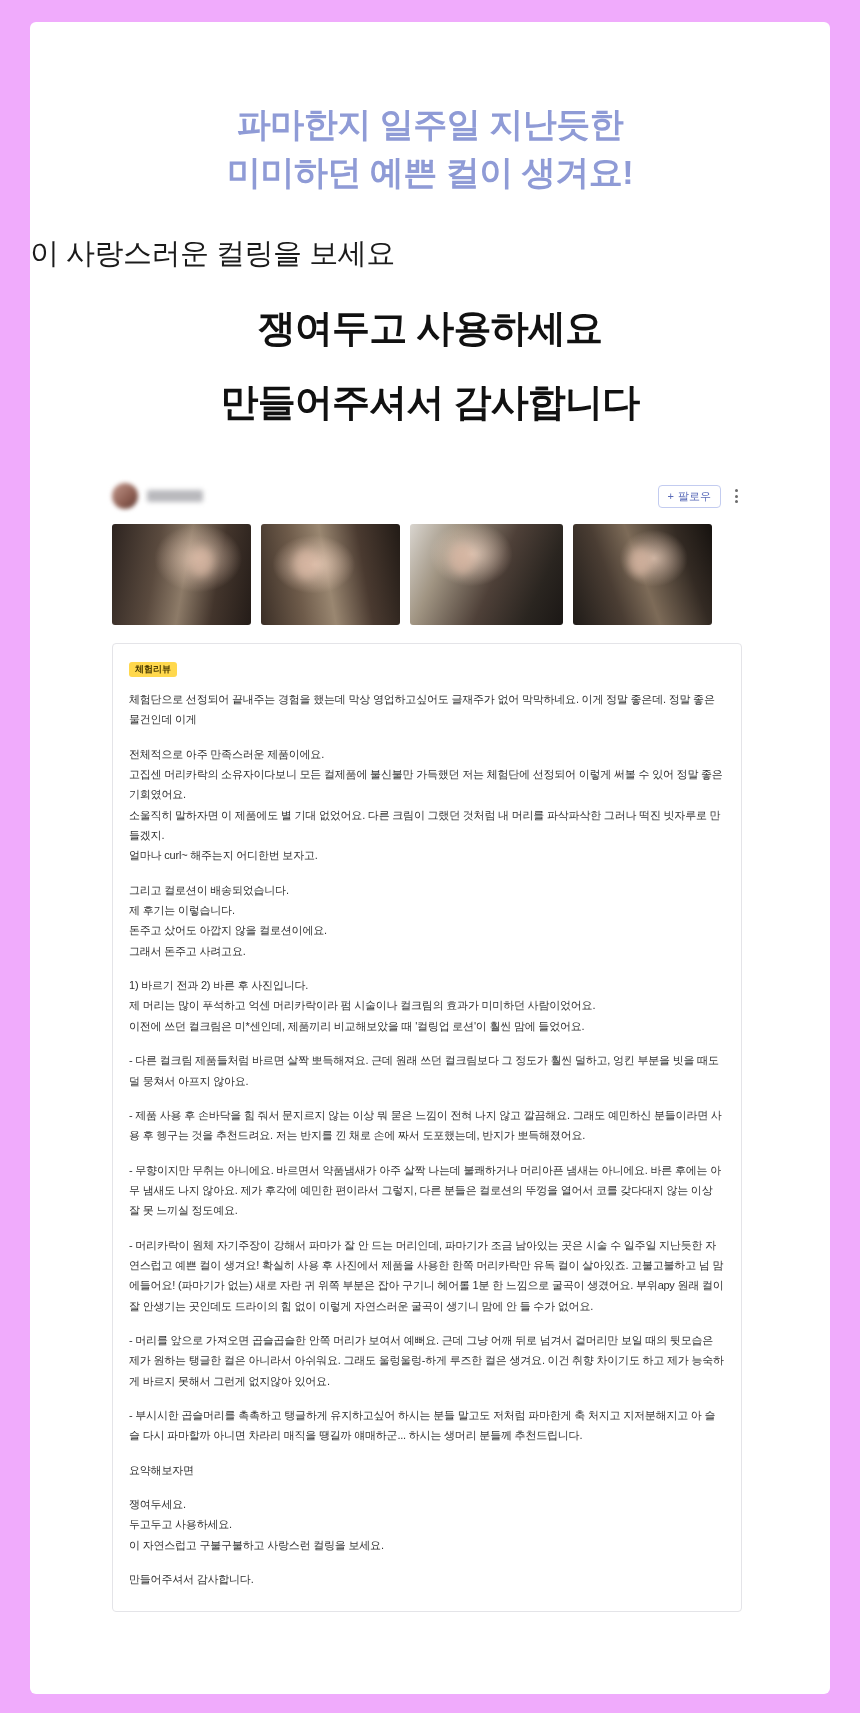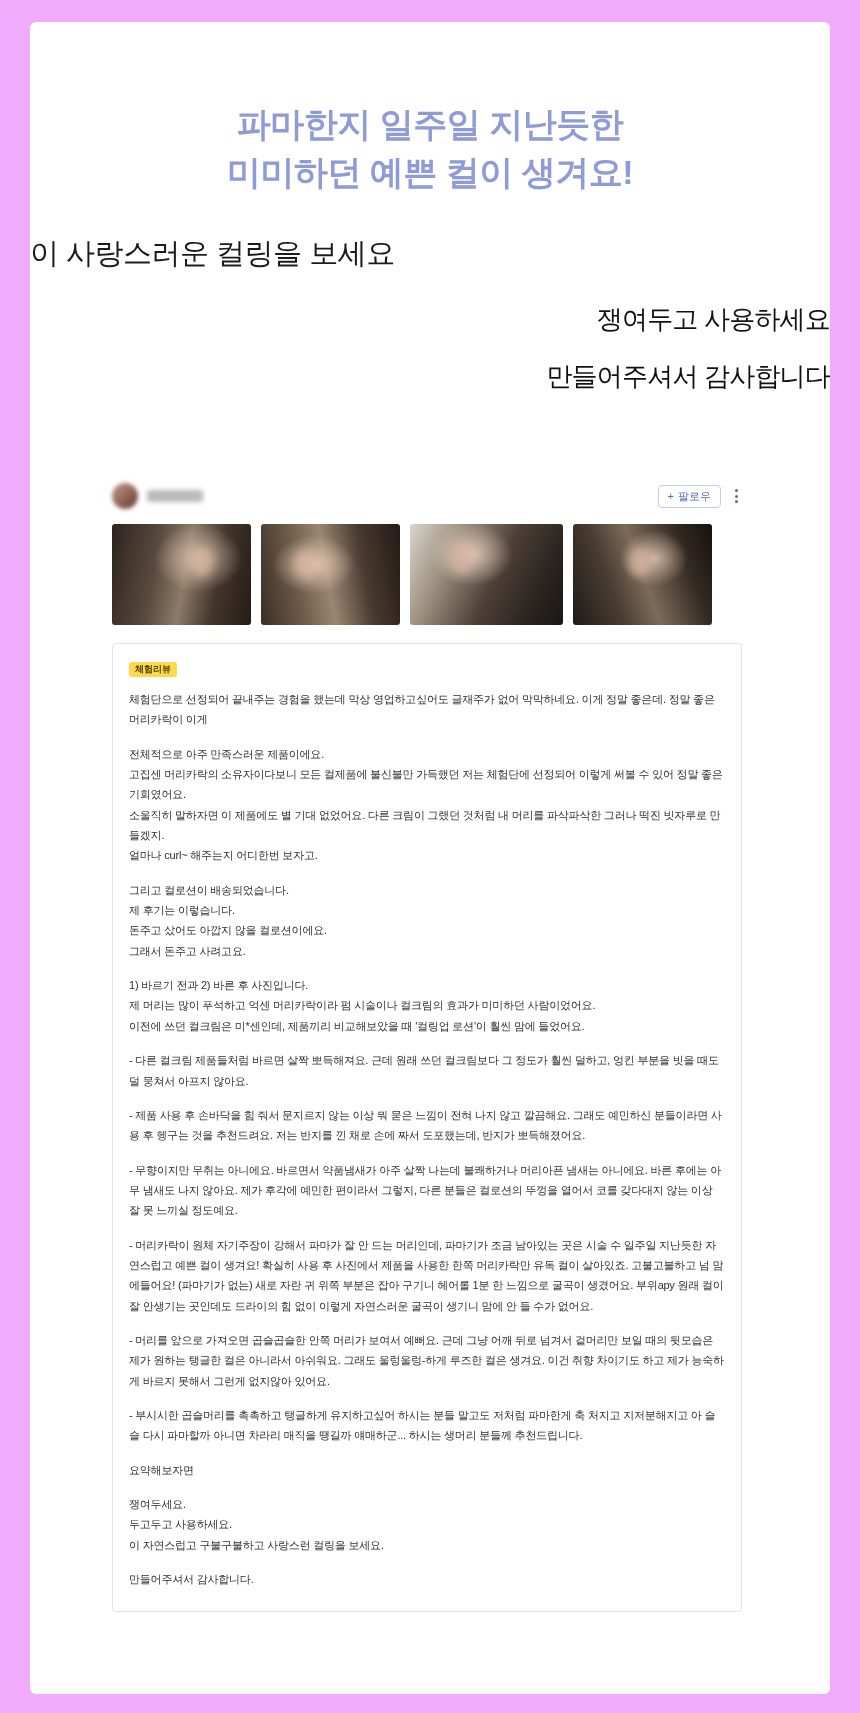--- a/index.html
+++ b/index.html
@@ -44,25 +44,25 @@
     color: #1b1b1b;
     font-size: 29px;
     font-weight: normal;
     line-height: 1.4;
     letter-spacing: -0.5px;
     text-align: left;
   }
   .subhead2 {
     margin-top: 28px;
     color: #111111;
-    font-size: 26px;
-    font-weight: normal;
+    font-size: 38px;
+    font-weight: bold;
     line-height: 1.45;
     letter-spacing: -0.8px;
-    text-align: right;
+    text-align: center;
   }
   
   .post {
     position: absolute;
     left: 82px;
     top: 452px;
     width: 630px;
   }
   .post-header {
     display: flex;
@@ -244,21 +244,21 @@
         <div class="photo ph3 wide">
           <div class="blurface" style="left:40px;top:20px;width:24px;height:30px;"></div>
         </div>
         <div class="photo ph4">
           <div class="blurface" style="left:56px;top:24px;width:22px;height:28px;"></div>
         </div>
       </div>
 
       <div class="review">
         <span class="badge">체험리뷰</span>
-        <p>체험단으로 선정되어 끝내주는 경험을 했는데 막상 영업하고싶어도 글재주가 없어 막막하네요. 이게 정말 좋은데. 정말 좋은 머리카락이 이게</p>
+        <p>체험단으로 선정되어 끝내주는 경험을 했는데 막상 영업하고싶어도 글재주가 없어 막막하네요. 이게 정말 좋은데. 정말 좋은 물건인데 이게</p>
         <p>전체적으로 아주 만족스러운 제품이에요.
 고집센 머리카락의 소유자이다보니 모든 컬제품에 불신불만 가득했던 저는 체험단에 선정되어 이렇게 써볼 수 있어 정말 좋은 기회였어요.
 소울직히 말하자면 이 제품에도 별 기대 없었어요. 다른 크림이 그랬던 것처럼 내 머리를 파삭파삭한 그러나 떡진 빗자루로 만들겠지.
 얼마나 curl~ 해주는지 어디한번 보자고.</p>
         <p>그리고 컬로션이 배송되었습니다.
 제 후기는 이렇습니다.
 돈주고 샀어도 아깝지 않을 컬로션이에요.
 그래서 돈주고 사려고요.</p>
         <p>1) 바르기 전과 2) 바른 후 사진입니다.
 제 머리는 많이 푸석하고 억센 머리카락이라 펌 시술이나 컬크림의 효과가 미미하던 사람이었어요.

